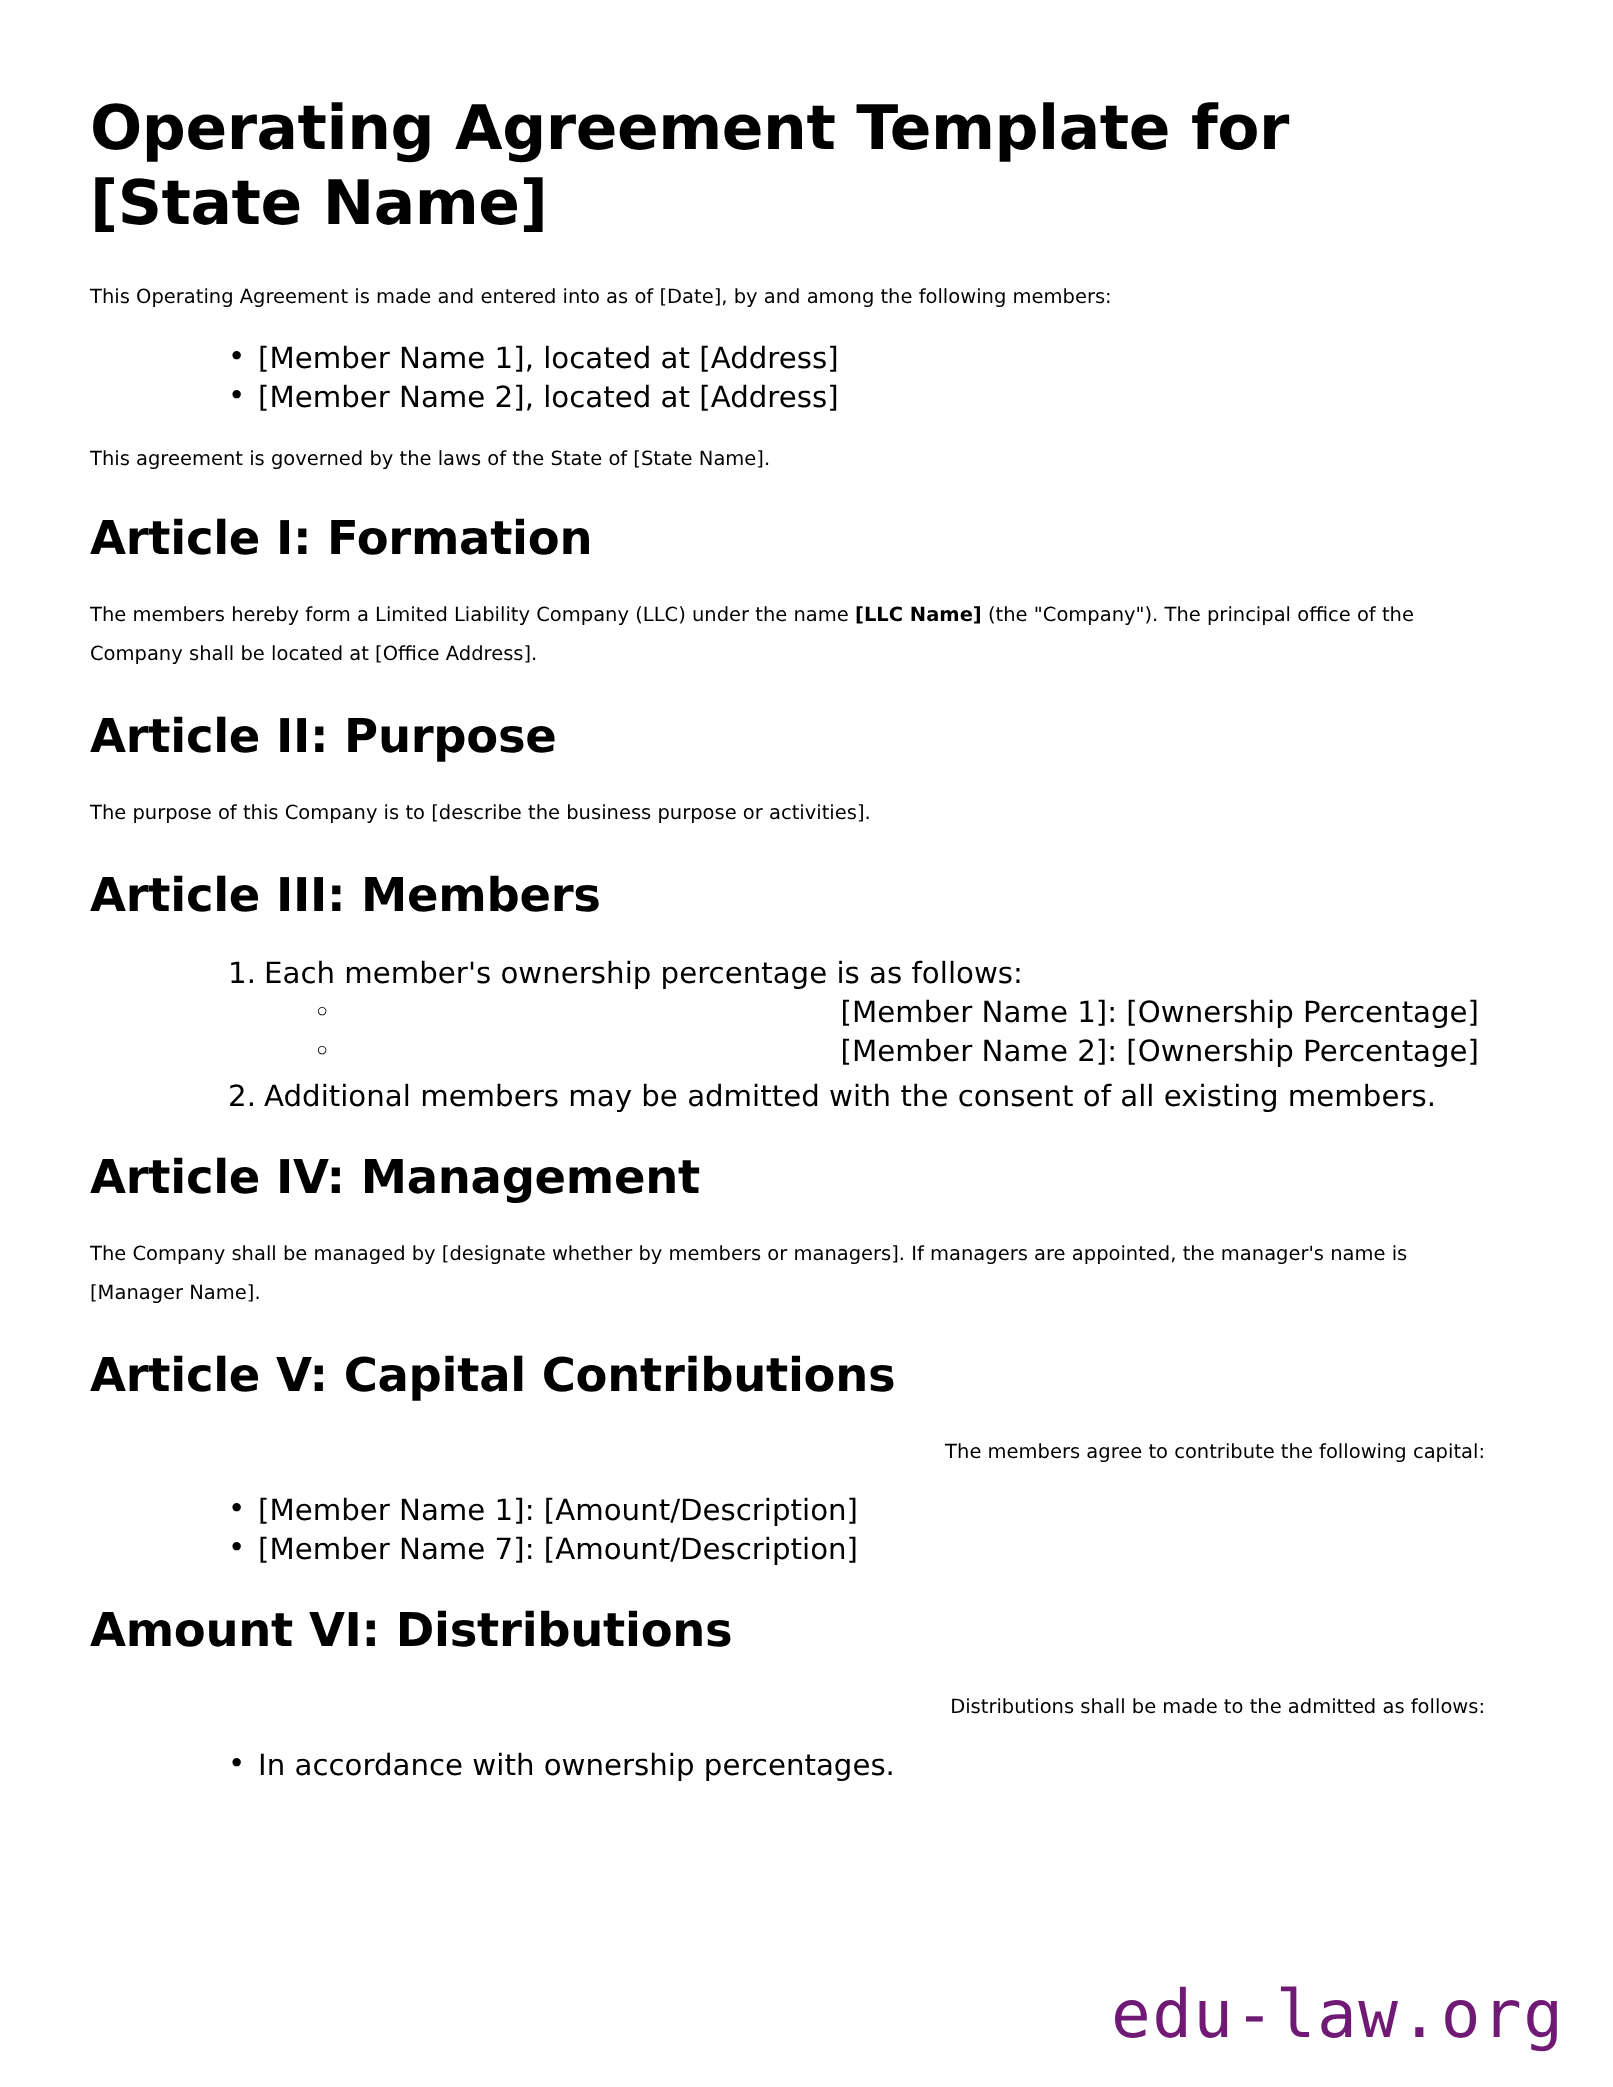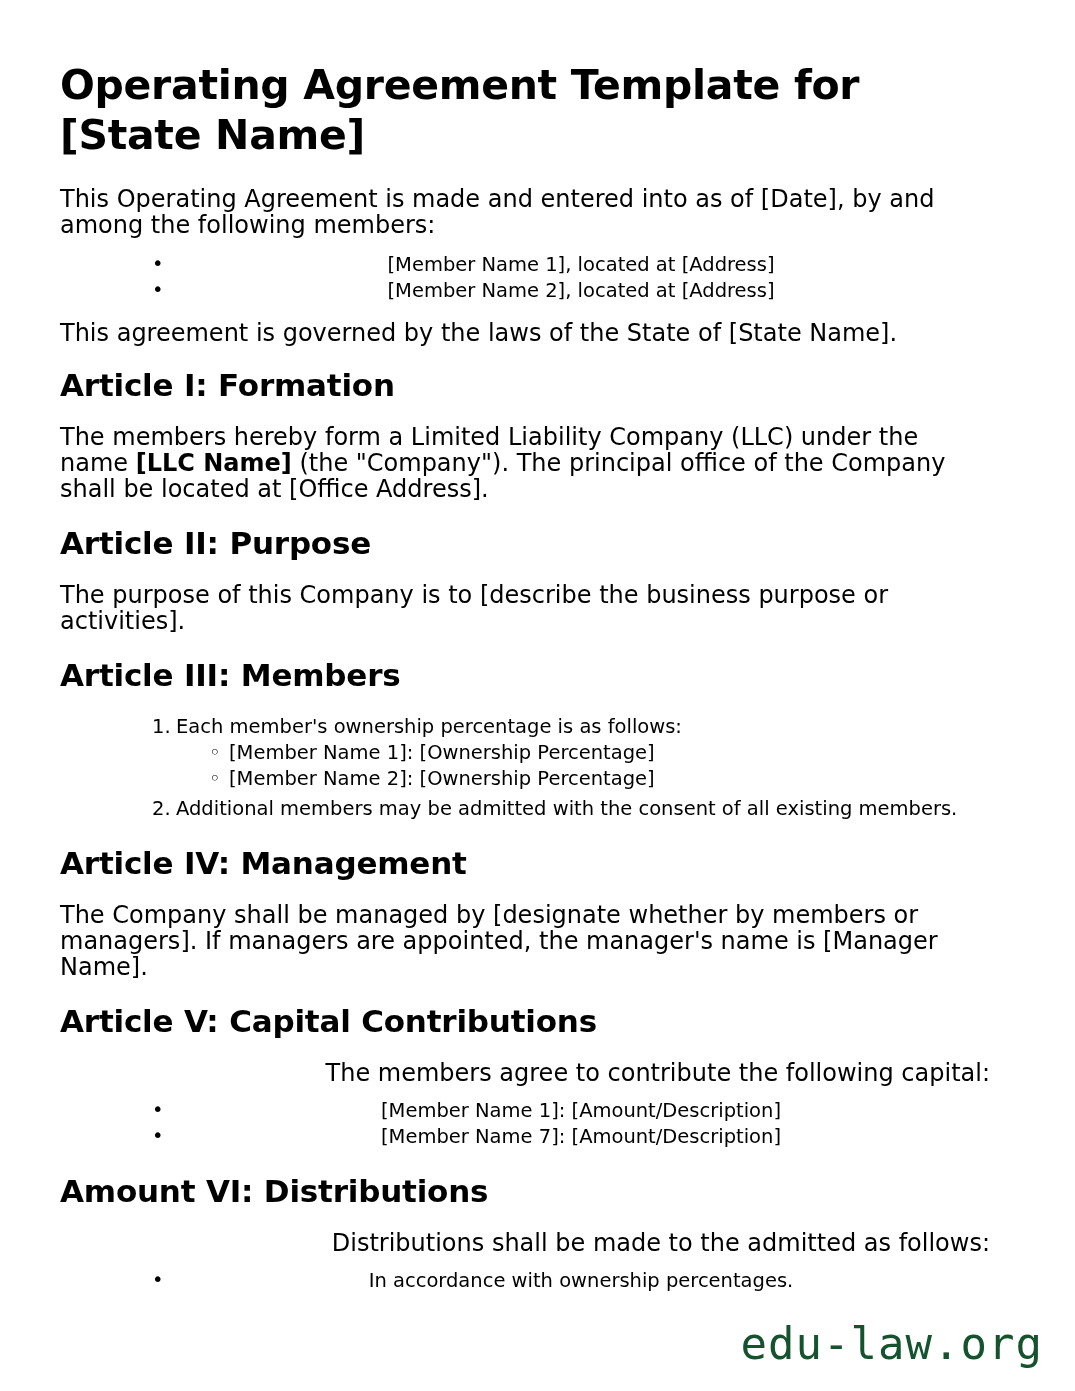--- a/index.html
+++ b/index.html
@@ -25,21 +25,21 @@
   }
   .doc-title {
     font-size: 41px;
     font-weight: bold;
     line-height: 50px;
     letter-spacing: -0.3px;
     margin: 0 0 26px 0;
     max-width: 880px;
   }
   .para {
-    font-size: 24px;
+    font-size: 13px;
     line-height: 26px;
     margin: 0 0 14px 0;
     max-width: 930px;
   }
   .para.tight {
     margin-bottom: 12px;
     text-align: right;
   }
   h2.article {
     font-size: 31px;
@@ -47,21 +47,20 @@
     line-height: 38px;
     letter-spacing: -0.2px;
     margin: 22px 0 20px 0;
   }
   h2.article.first { margin-top: 20px; }
 
   ul.bullets {
     list-style: none;
     margin: 0 0 16px 0;
     padding: 0;
-    text-align: center;
   }
   ul.bullets > li {
     font-size: 19.5px;
     line-height: 26px;
     position: relative;
     padding-left: 112px;
     margin: 0;
   }
   ul.bullets > li::before {
     content: "\2022";
@@ -93,20 +92,21 @@
     top: 0;
     width: 22px;
     text-align: left;
     font-size: 19.5px;
     line-height: 26px;
   }
   ul.subcircles {
     list-style: none;
     margin: 0;
     padding: 0;
+    text-align: right;
   }
   ul.subcircles > li {
     font-size: 19.5px;
     line-height: 26px;
     position: relative;
     padding-left: 53px;
     margin: 0;
   }
   ul.subcircles > li::before {
     content: "\25E6";
@@ -117,21 +117,21 @@
     line-height: 26px;
   }
 
   .watermark {
     position: absolute;
     right: 32px;
     bottom: 22px;
     font-family: "DejaVu Sans Mono", monospace;
     font-size: 44px;
     line-height: 50px;
-    color: #14532d;
+    color: #701a75;
     letter-spacing: 1px;
     white-space: nowrap;
   }
   b { font-weight: bold; }
 </style>
 </head>
 <body>
 
 <div class="page">
 

